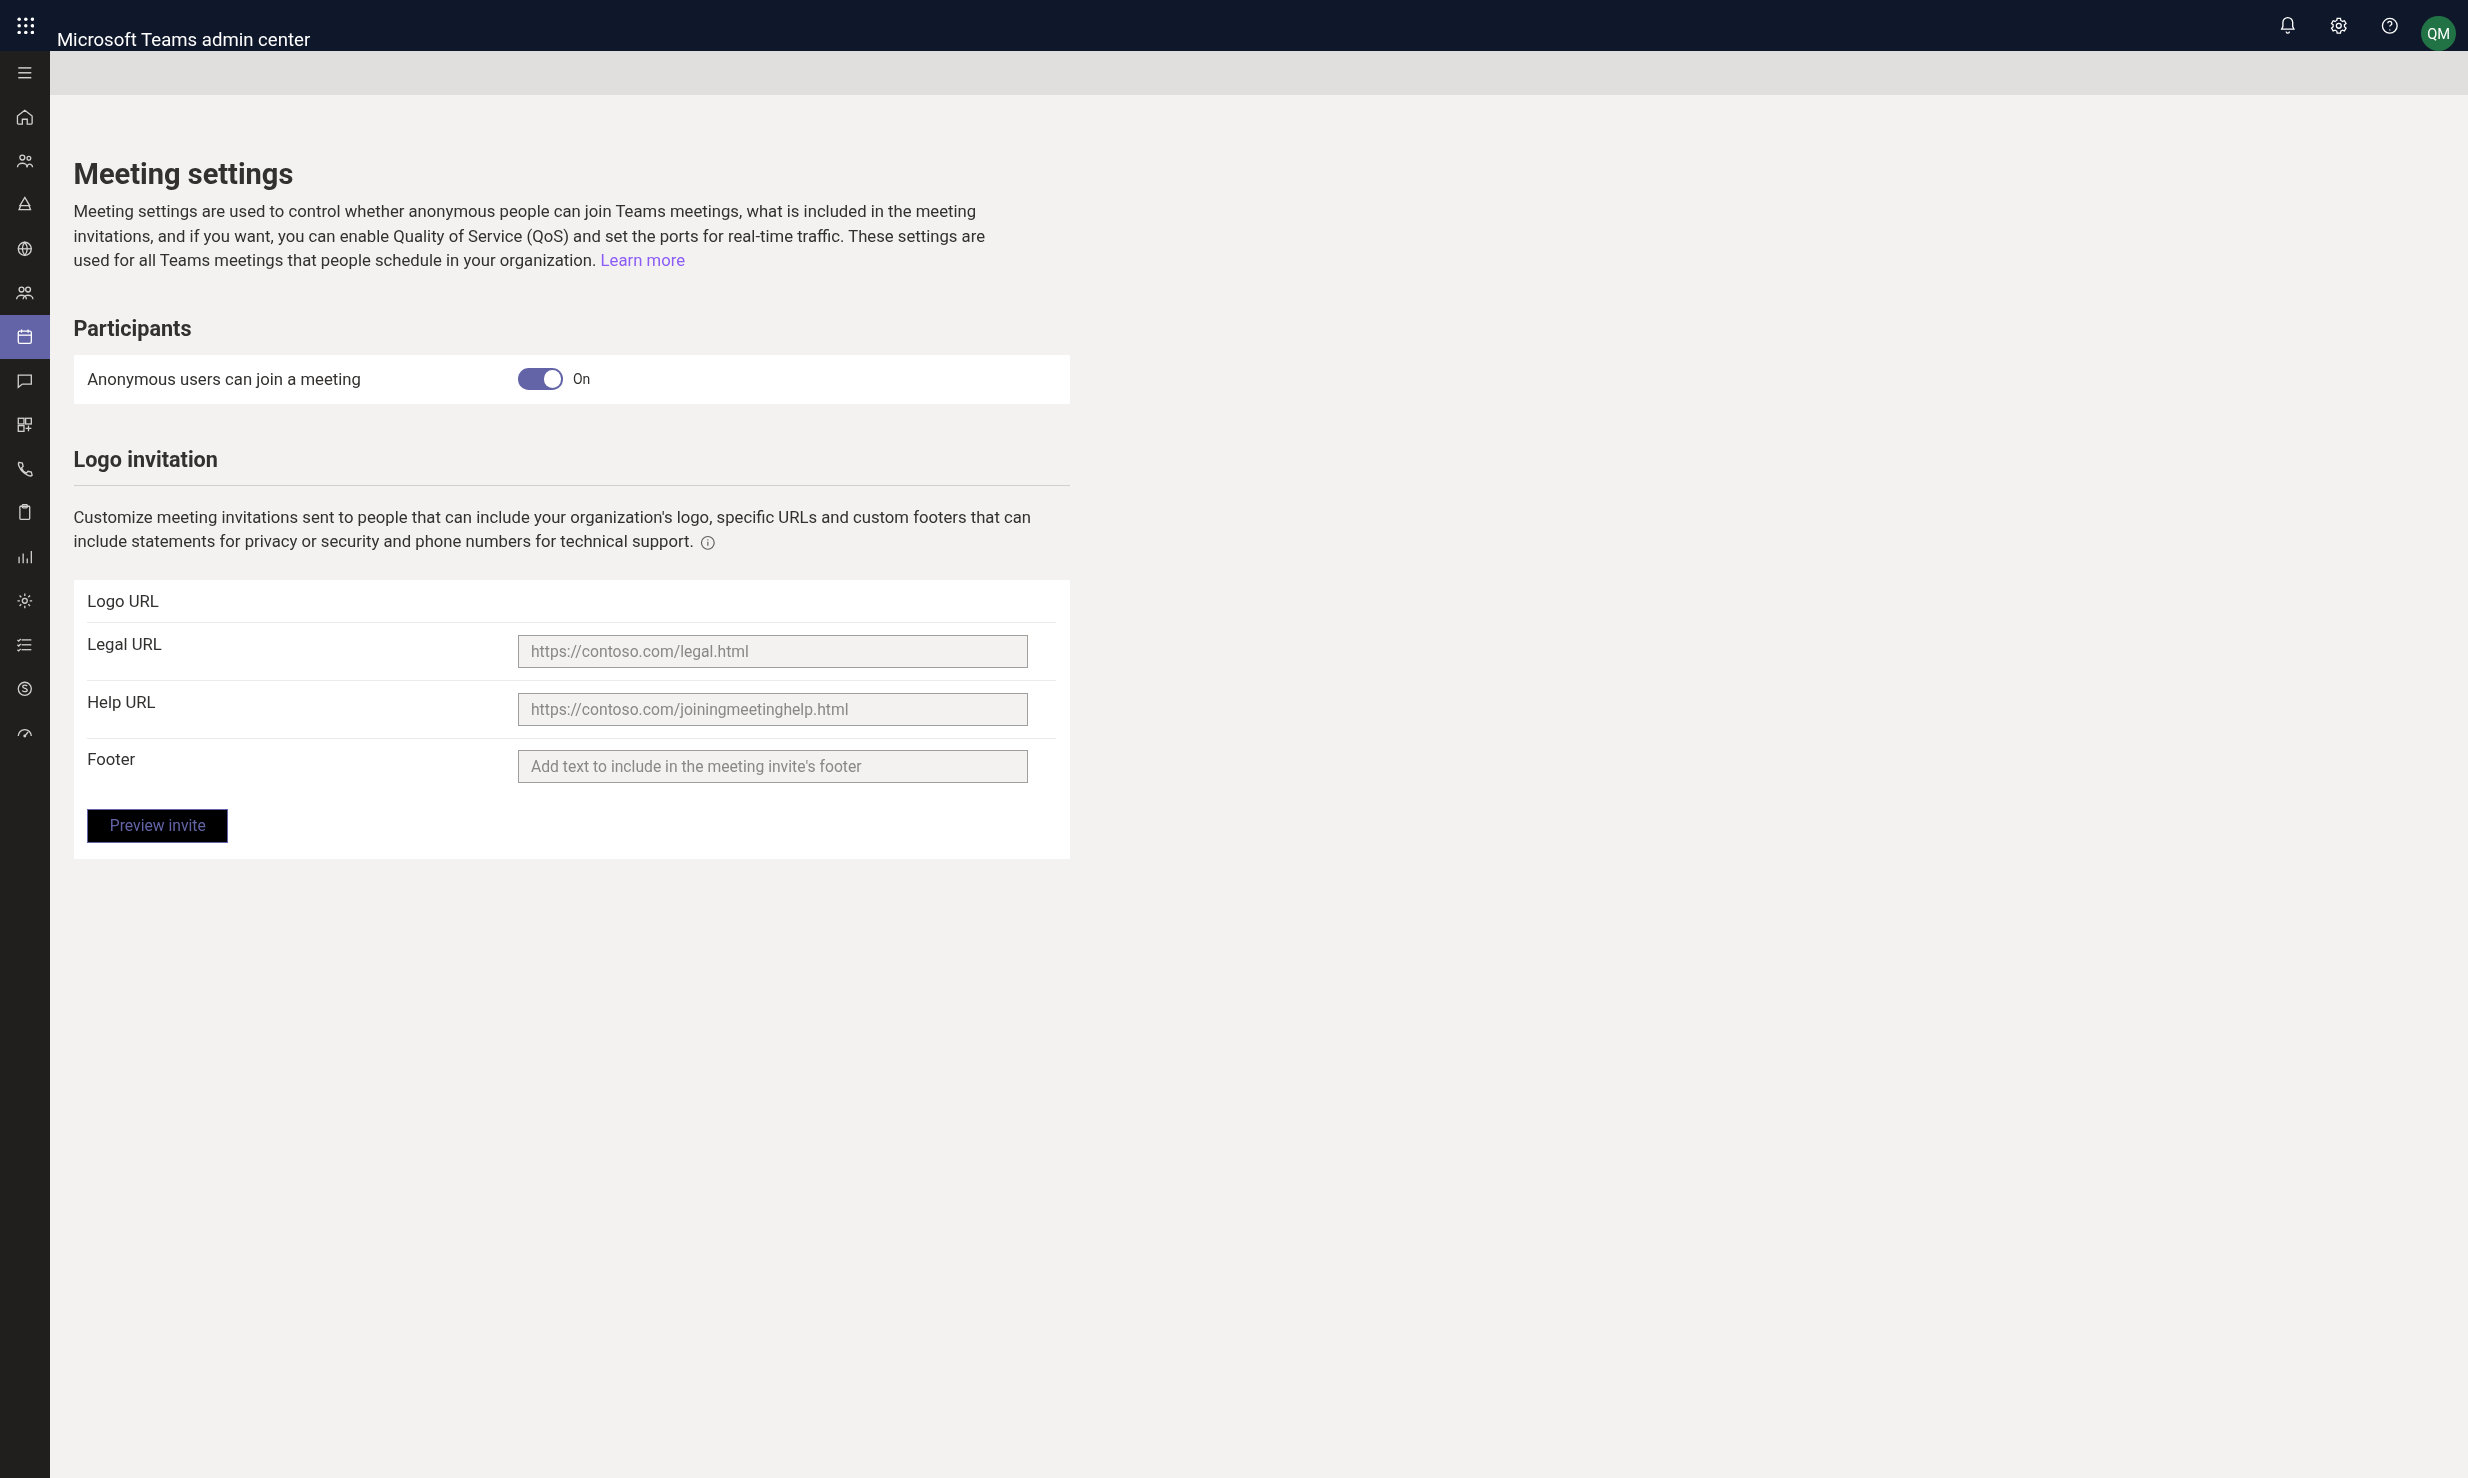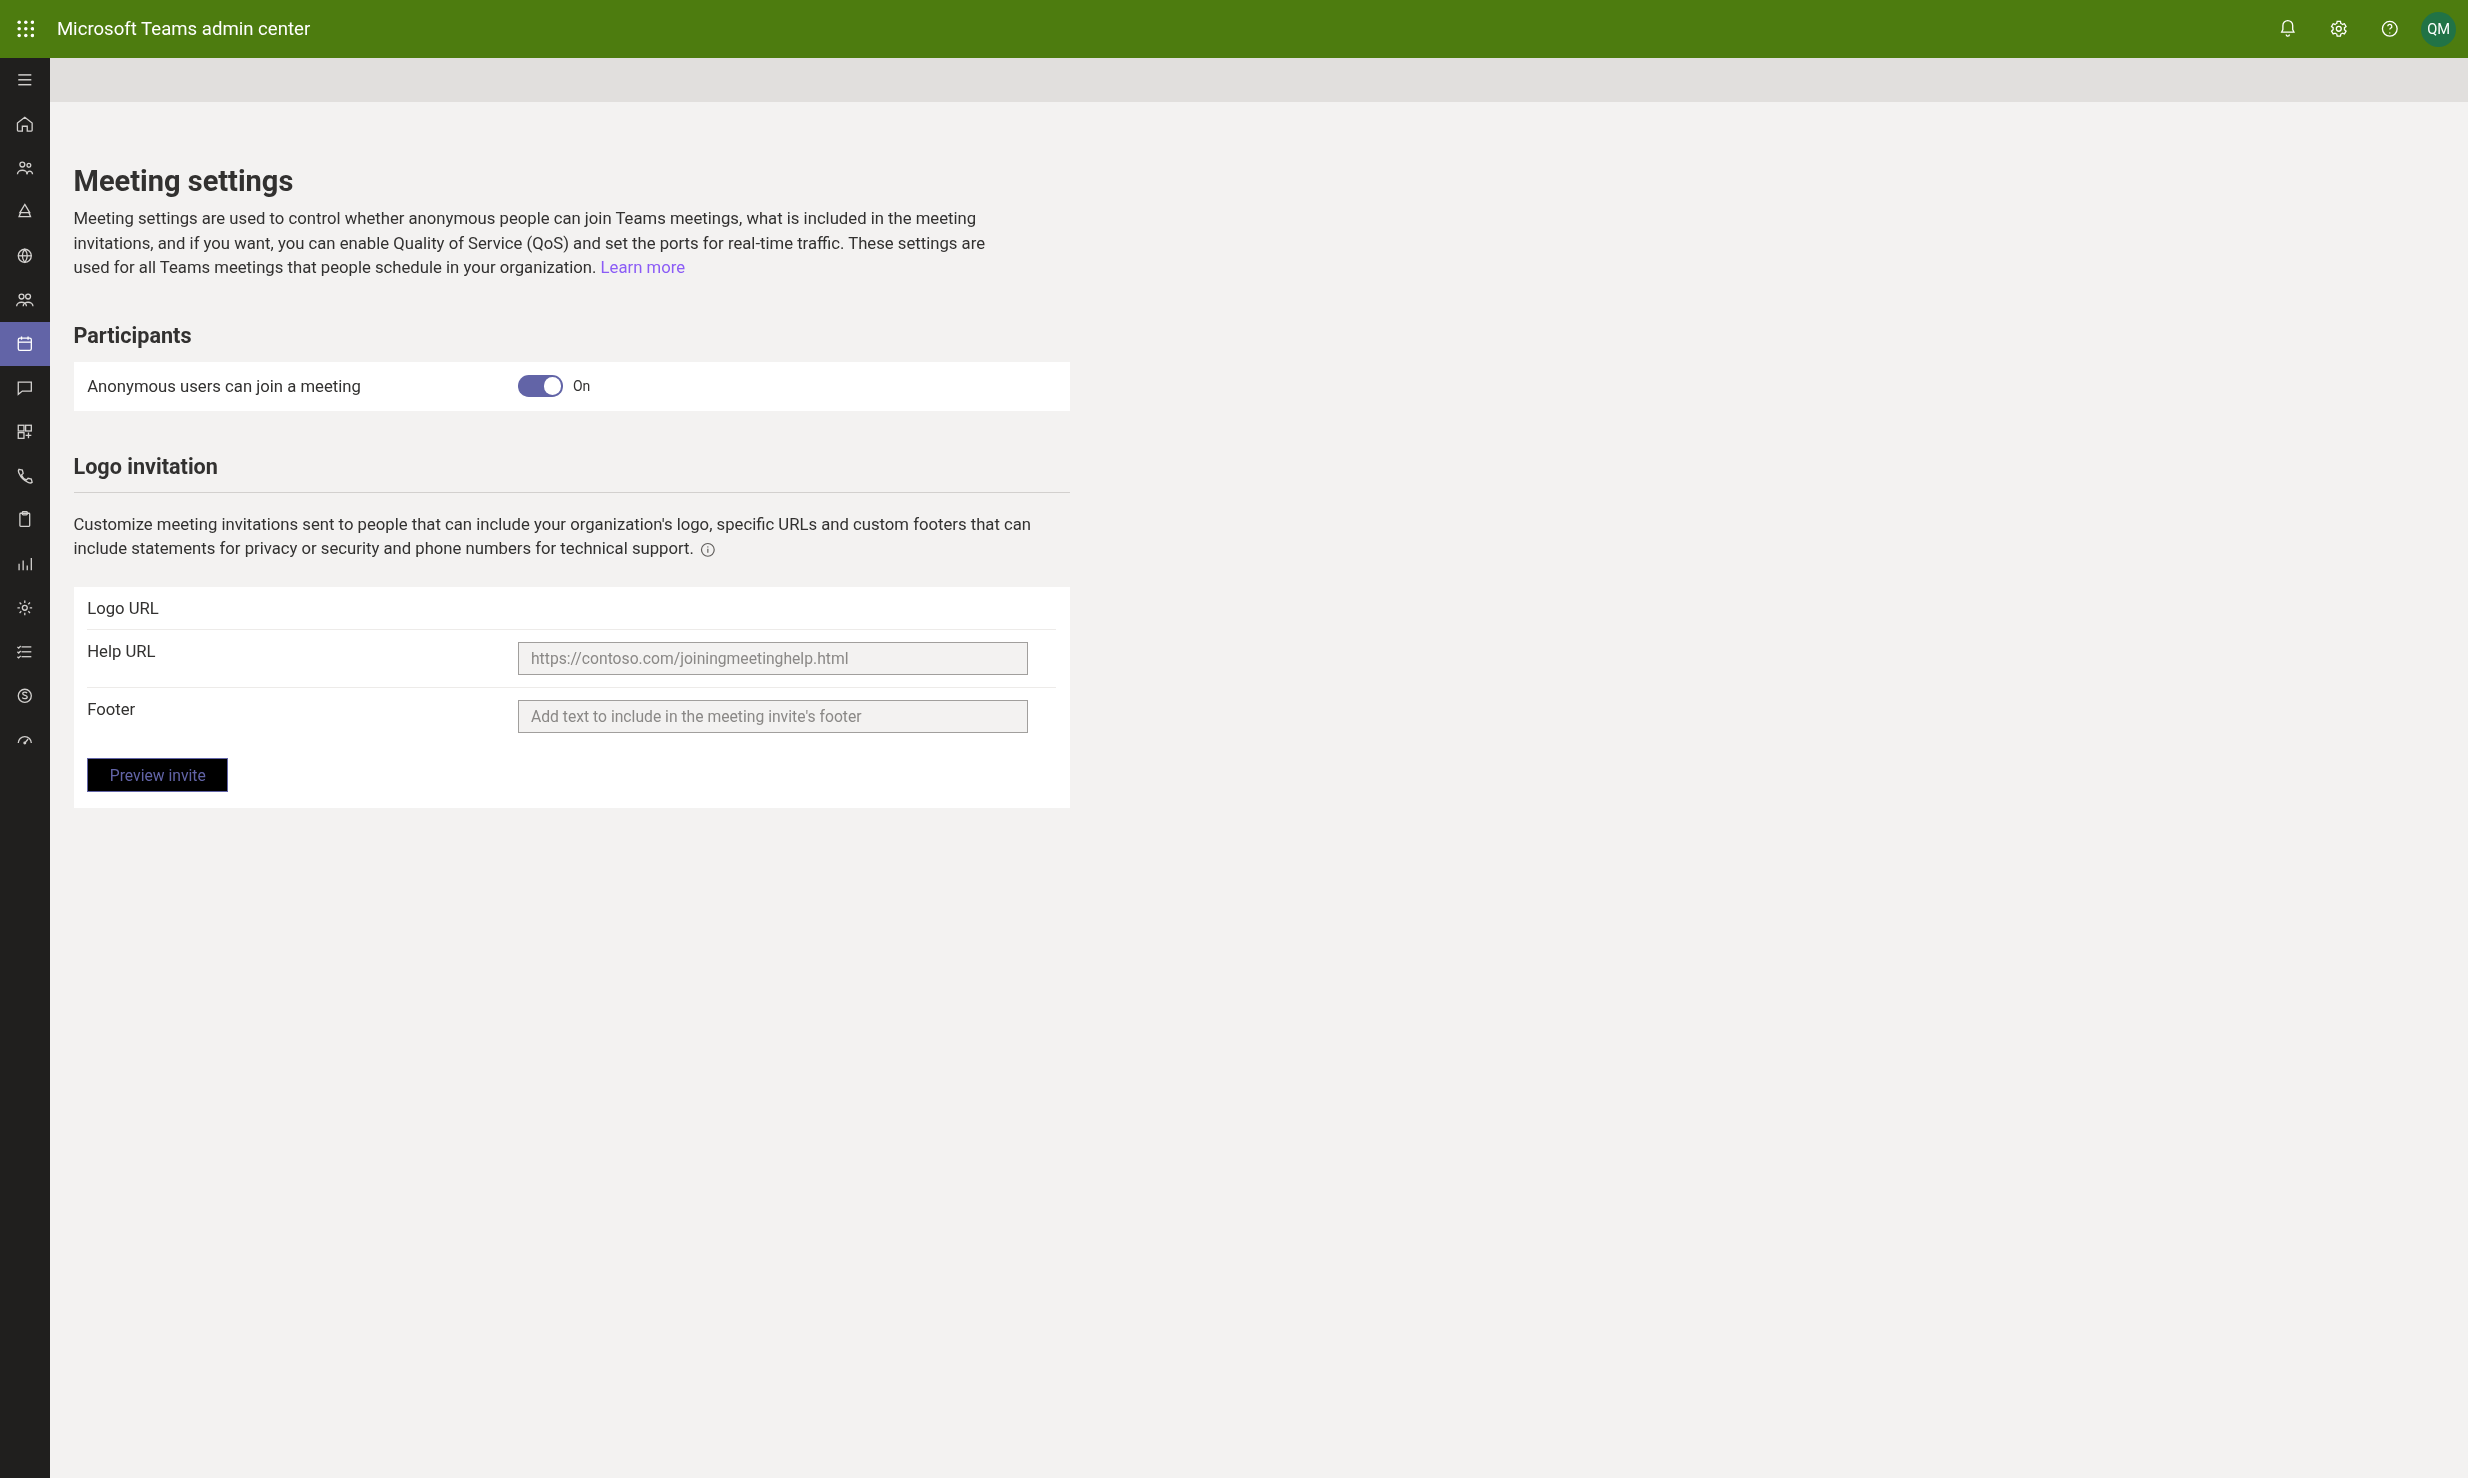--- a/index.html
+++ b/index.html
@@ -7,24 +7,24 @@
     font-family: "Segoe UI", -apple-system, BlinkMacSystemFont, Roboto, sans-serif;
     background: #f3f2f1;
     color: #323130;
     width: 2468px;
     height: 1478px;
     overflow: hidden;
   }
 
   
   .topbar {
-    height: 58px;
-    background: #4d7c0f;
-    display: flex;
-    align-items: center;
+    height: 51px;
+    background: #0f172a;
+    display: flex;
+    align-items: flex-end;
     color: #fff;
   }
   .waffle {
     width: 51px; height: 51px;
     display: flex; align-items: center; justify-content: center;
     cursor: pointer;
   }
   .topbar-title {
     font-size: 18.6px;
     font-weight: 400;
@@ -379,20 +379,24 @@
               <circle cx="8" cy="5" r="0.7" fill="#605e5c" stroke="none"></circle>
             </svg>
         </span>
       </p>
 
       <div class="card form-card">
         <div class="form-row">
           <div class="form-label">Logo URL</div>
         </div>
         <div class="form-row">
+          <div class="form-label">Legal URL</div>
+          <input class="form-input" placeholder="https://contoso.com/legal.html" style="">
+        </div>
+        <div class="form-row">
           <div class="form-label">Help URL</div>
           <input class="form-input" placeholder="https://contoso.com/joiningmeetinghelp.html" style="">
         </div>
         <div class="form-row">
           <div class="form-label">Footer</div>
           <input class="form-input" placeholder="Add text to include in the meeting invite's footer" style="">
         </div>
         <button class="preview-btn">Preview invite</button>
       </div>
 

